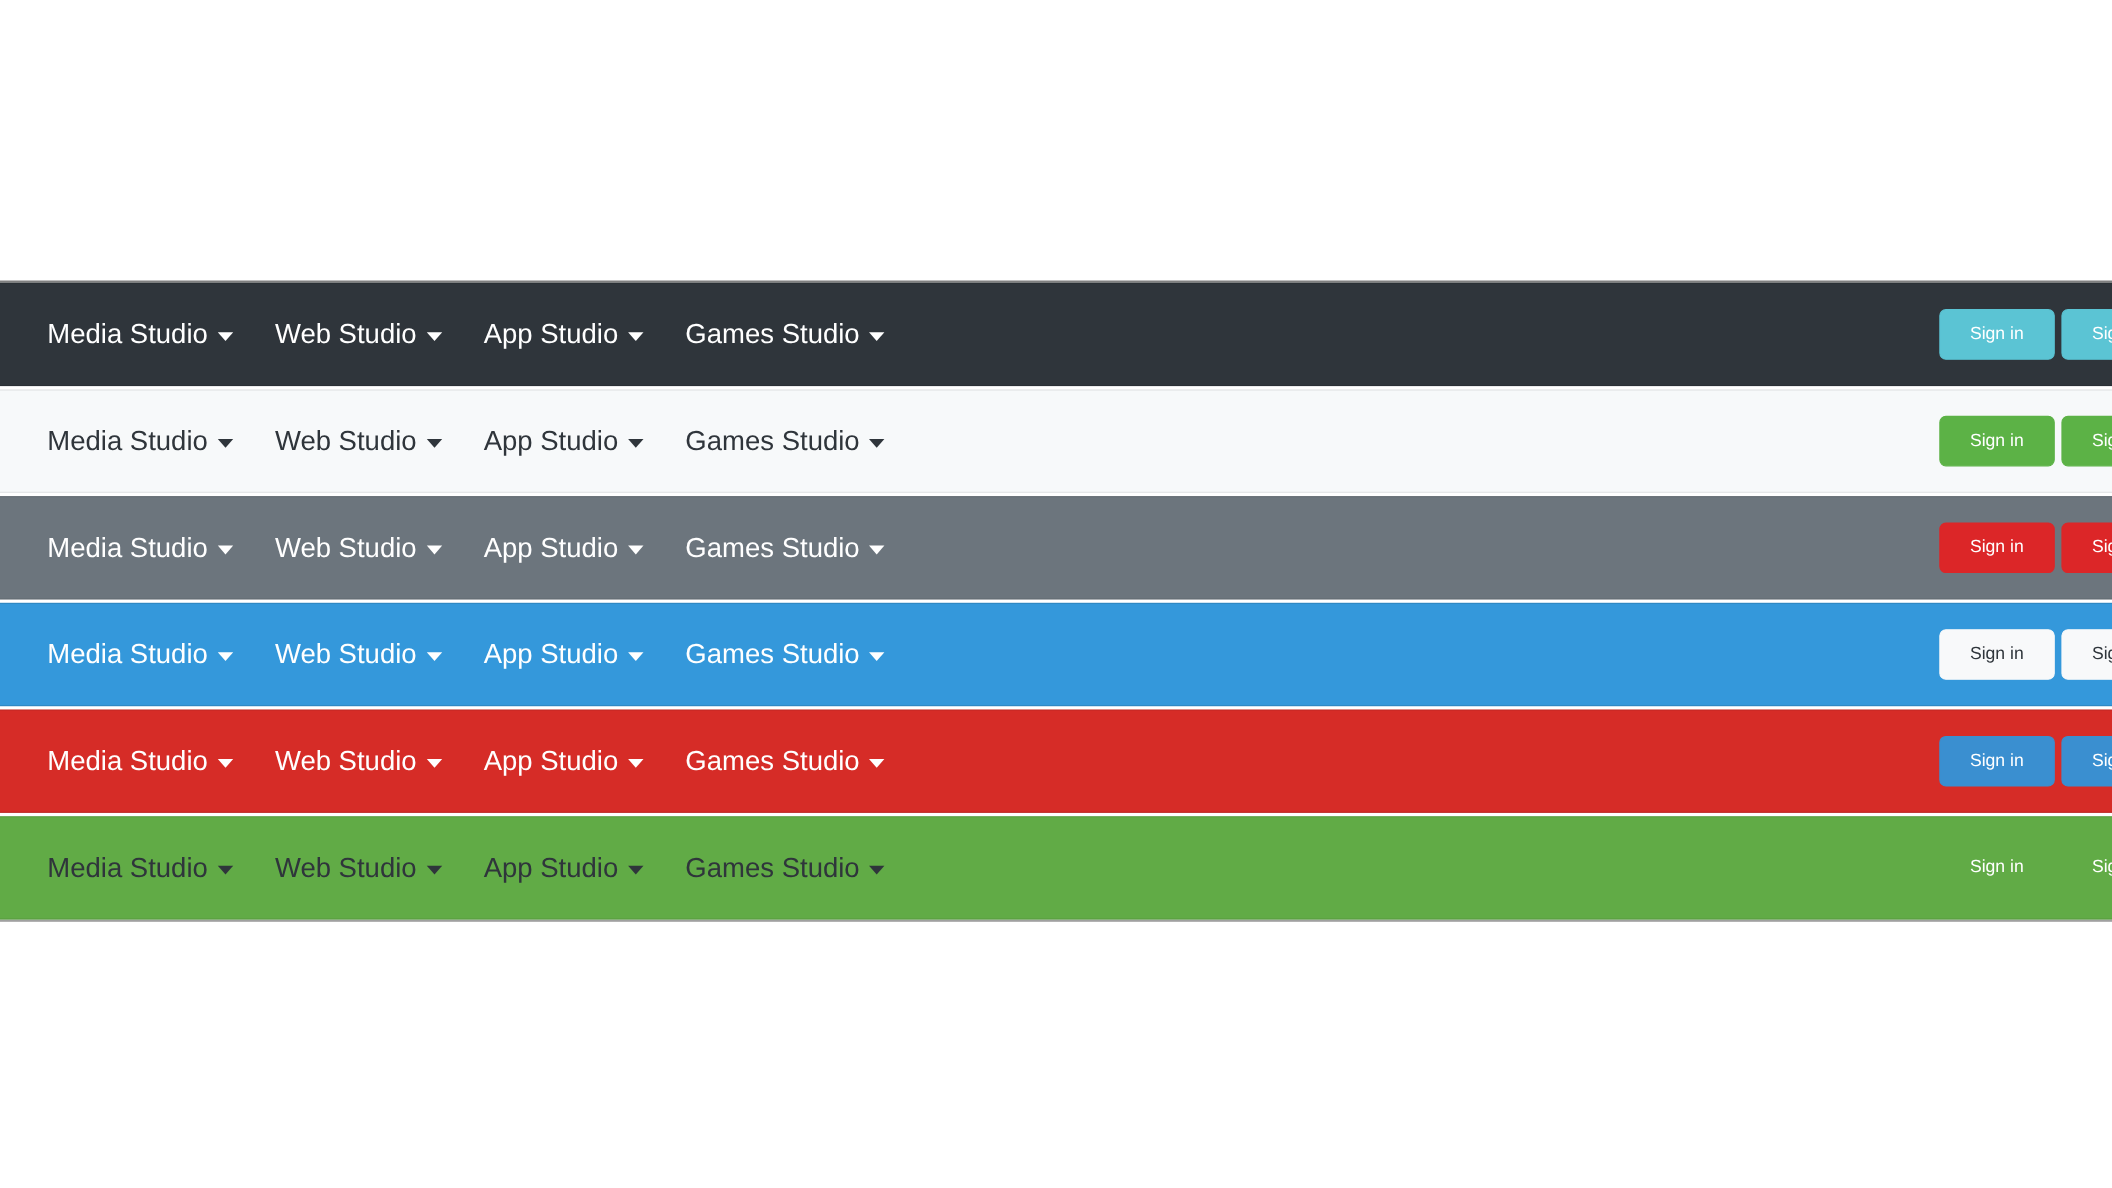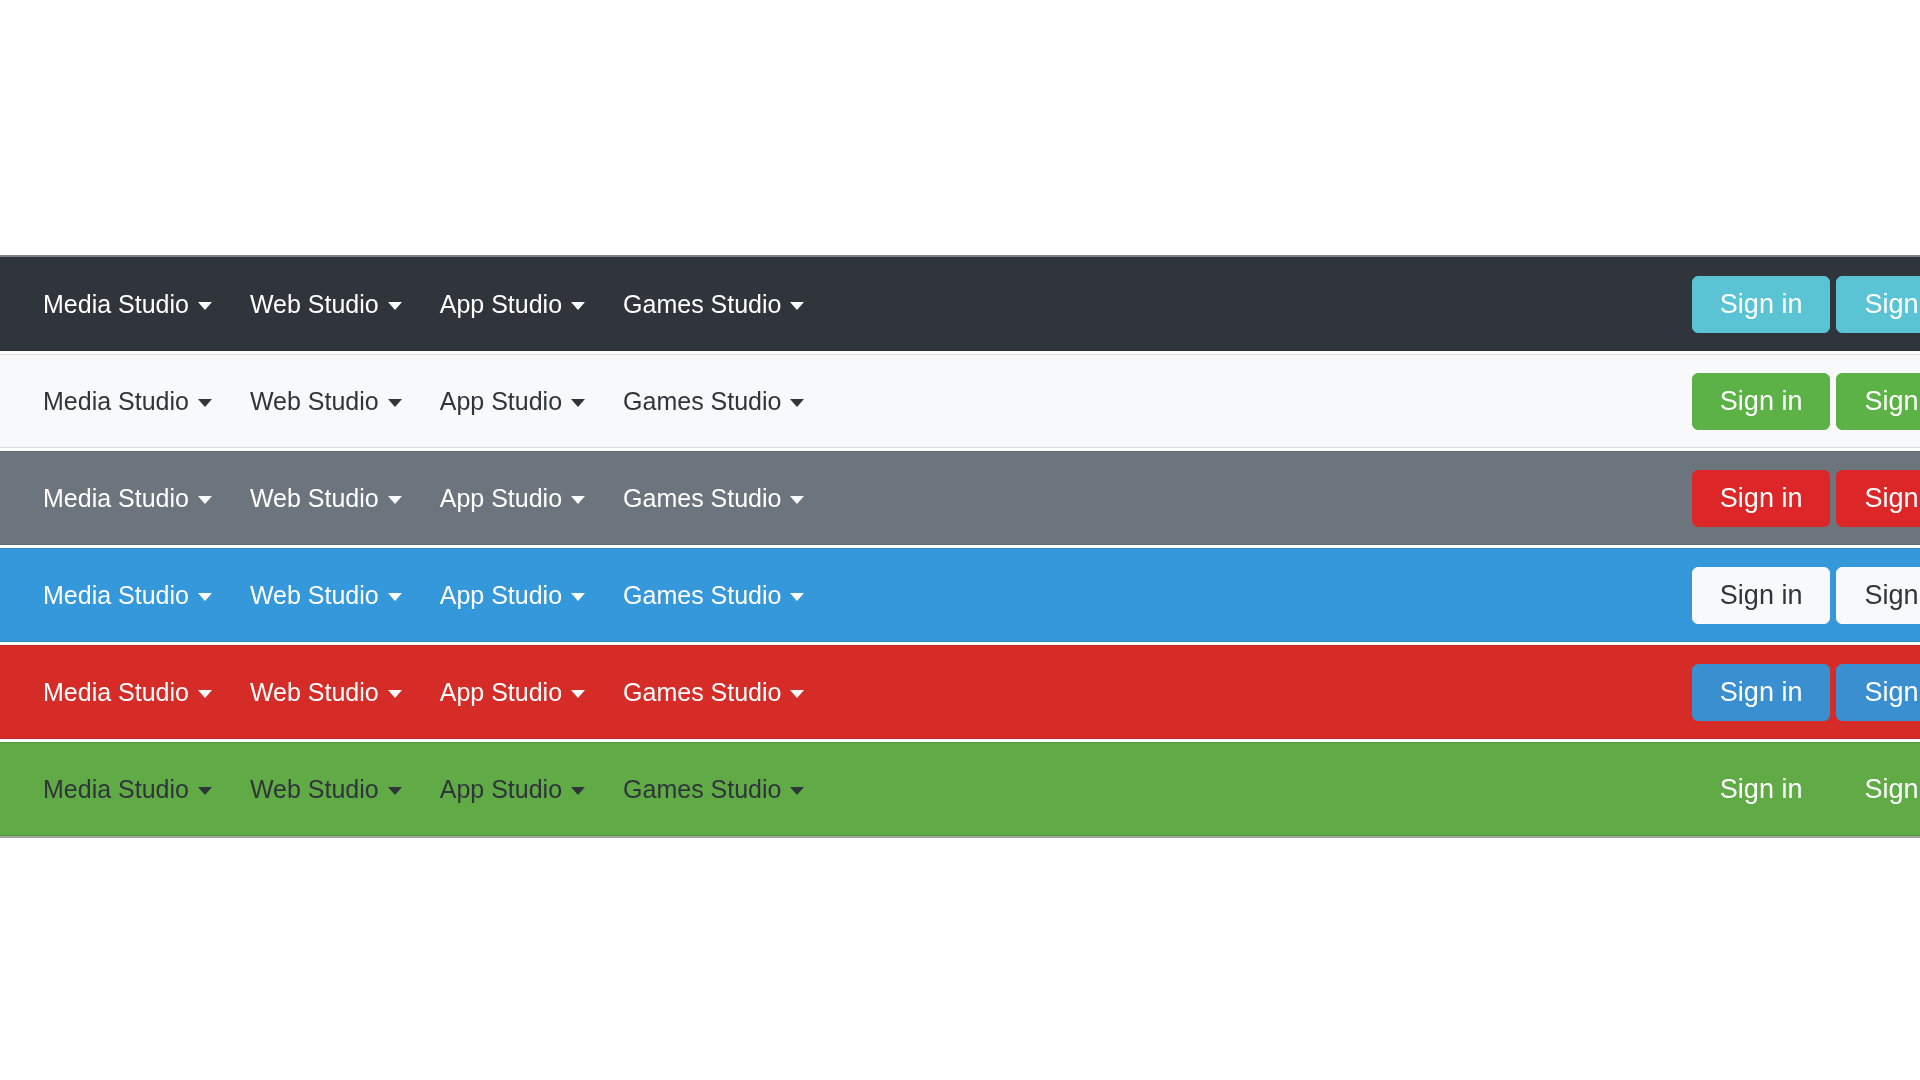--- a/index.html
+++ b/index.html
@@ -86,21 +86,21 @@
     align-items: center;
     gap: 6px;
     padding-right: 0;
     
     margin-right: -64px;
   }
 
   .btn {
     box-sizing: border-box;
     font-family: "Liberation Sans", sans-serif;
-    font-size: 27px;
+    font-size: 16px;
     line-height: 1;
     padding: 14px 27px;
     border-radius: 6px;
     border: 1px solid transparent;
     cursor: pointer;
     white-space: nowrap;
   }
 
   
   .nv-dark      { background: #2f353b; }

